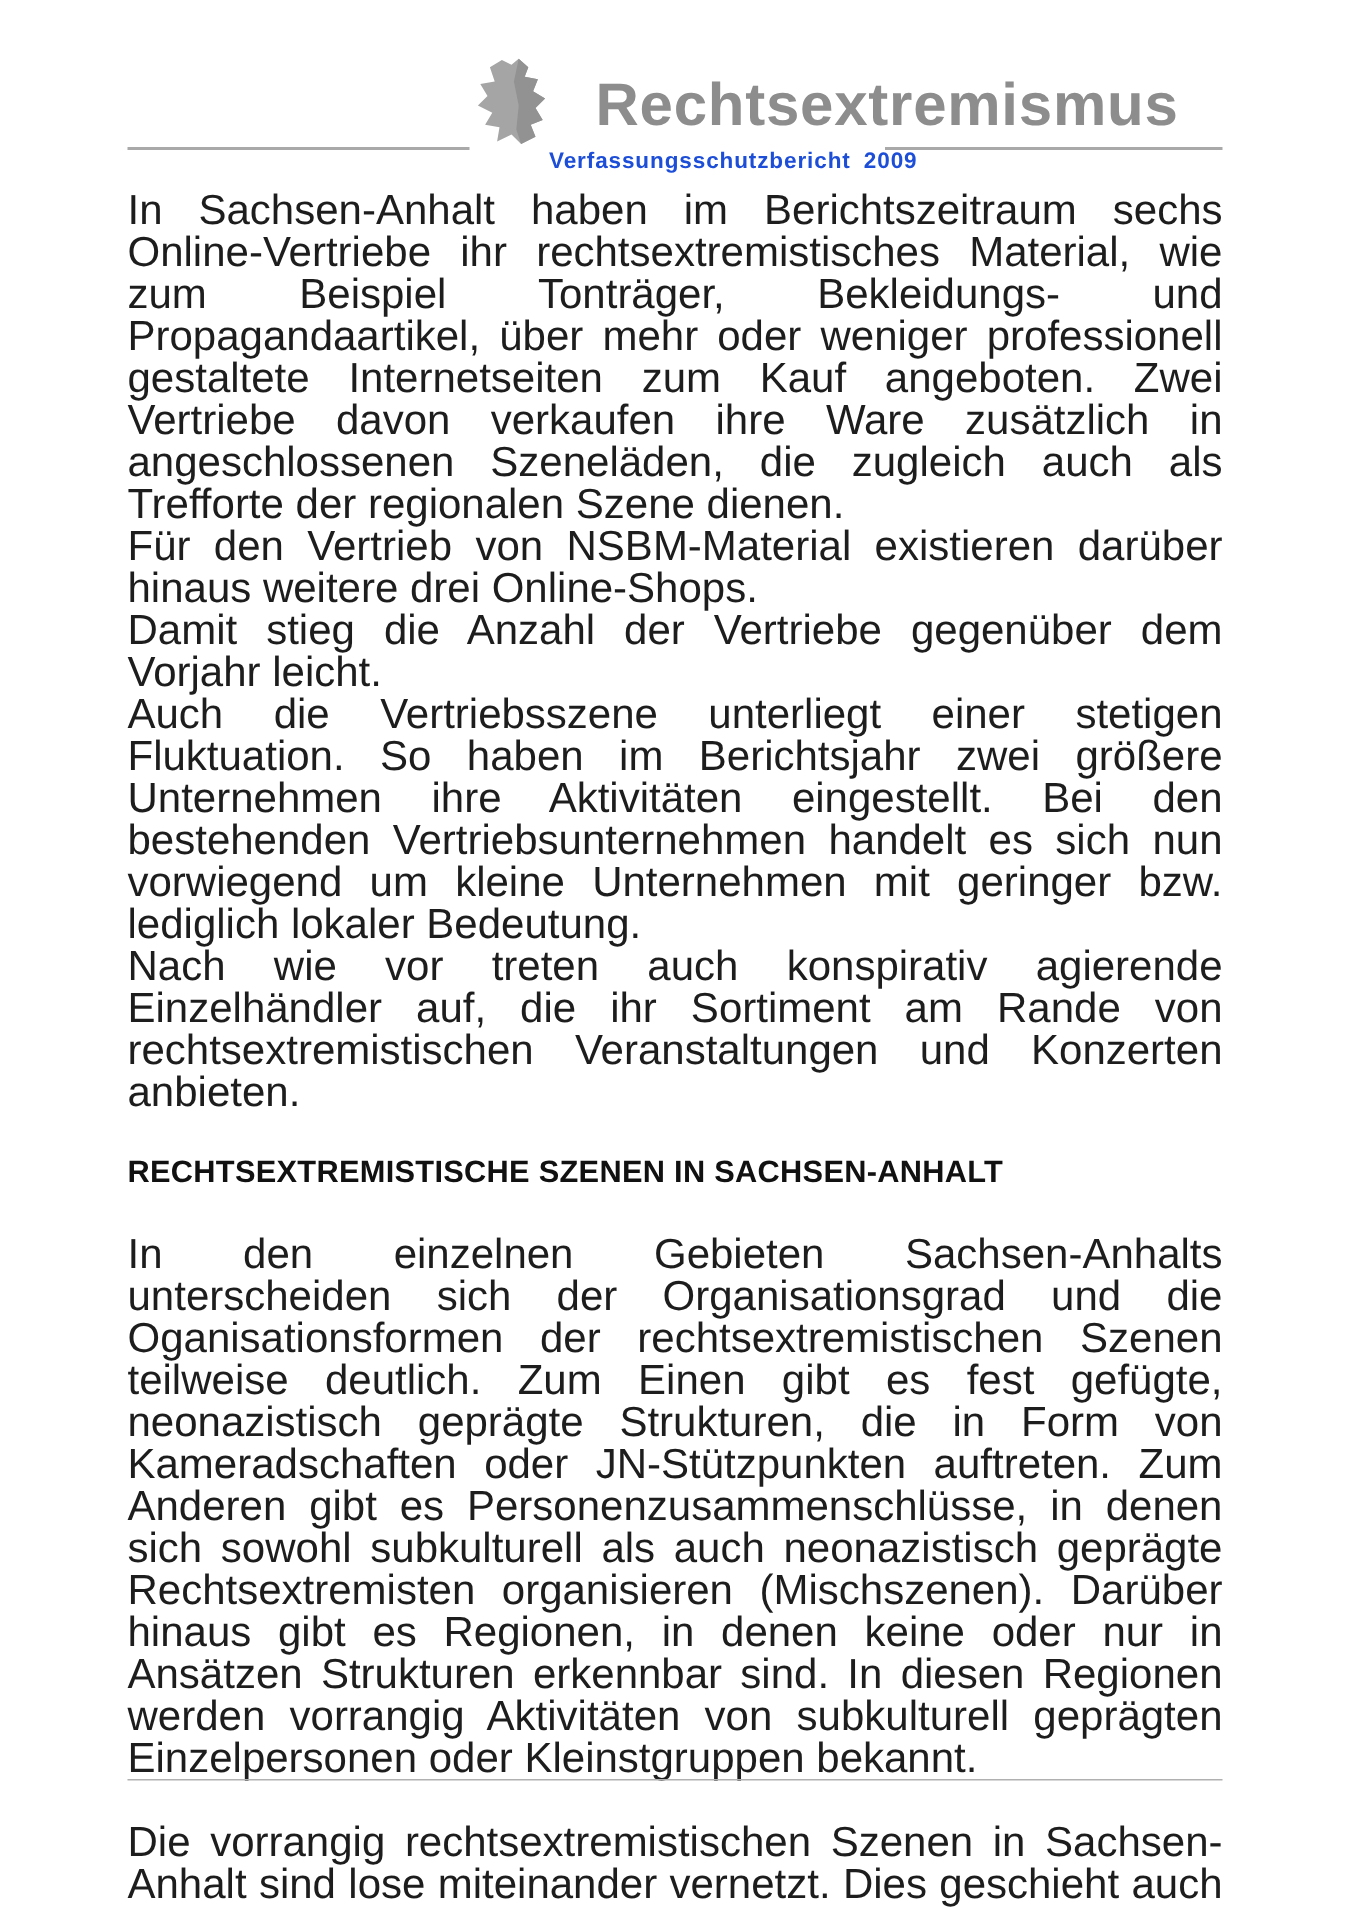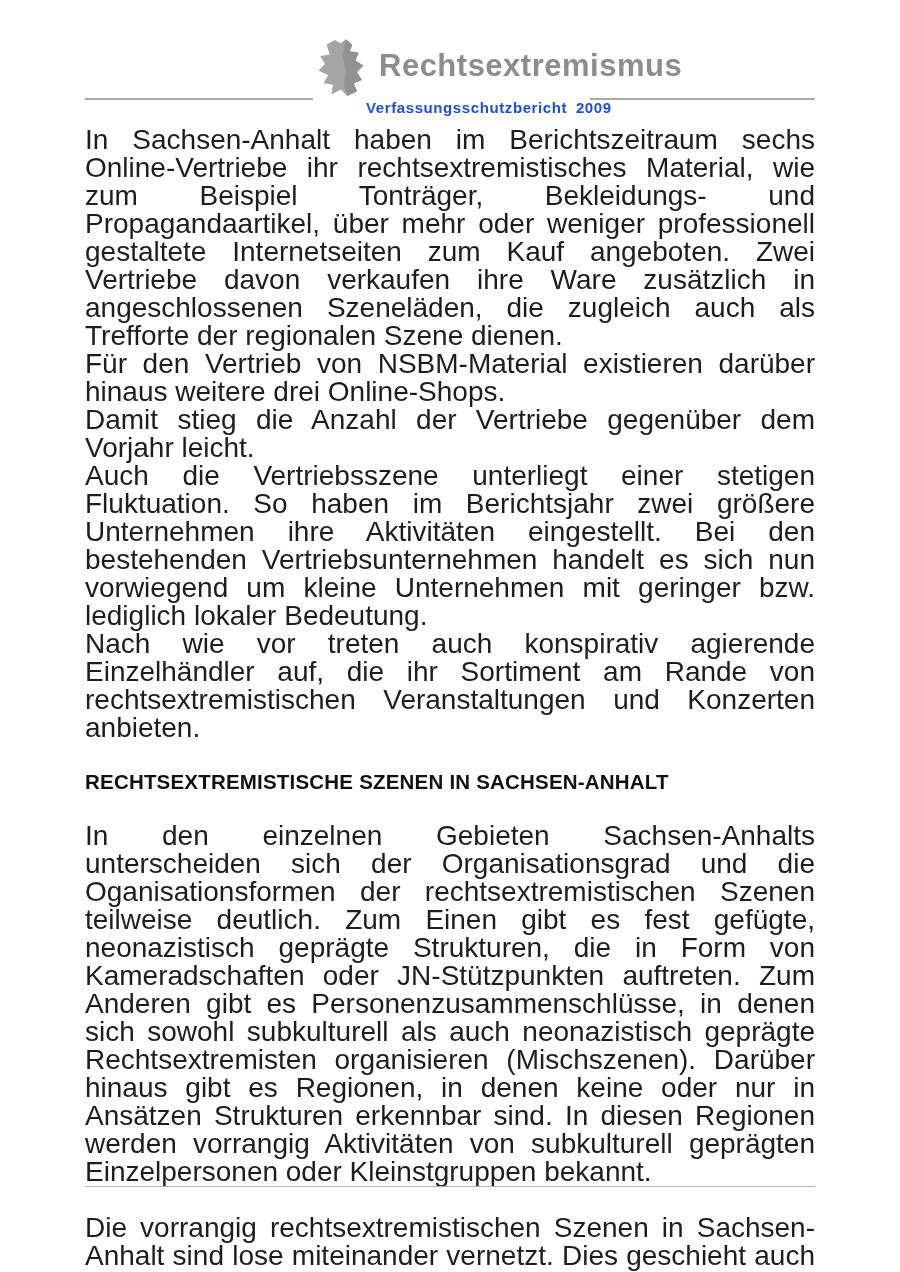--- a/index.html
+++ b/index.html
@@ -34,23 +34,23 @@
   .header-rule.right { left: 505px; right: 0; }
   .logo {
     position: absolute;
     left: 232px;
     top: -2px;
     width: 48px;
     height: 60px;
   }
   .report-title {
     position: absolute;
-    left: 294px;
+    left: 312px;
     top: 8px;
-    font-size: 31px;
+    font-size: 40px;
     font-weight: bold;
     color: #8d8d8d;
     letter-spacing: 0.5px;
     white-space: nowrap;
   }
   .report-subtitle {
     position: absolute;
     left: 281px;
     top: 47px;
     font-size: 15px;

